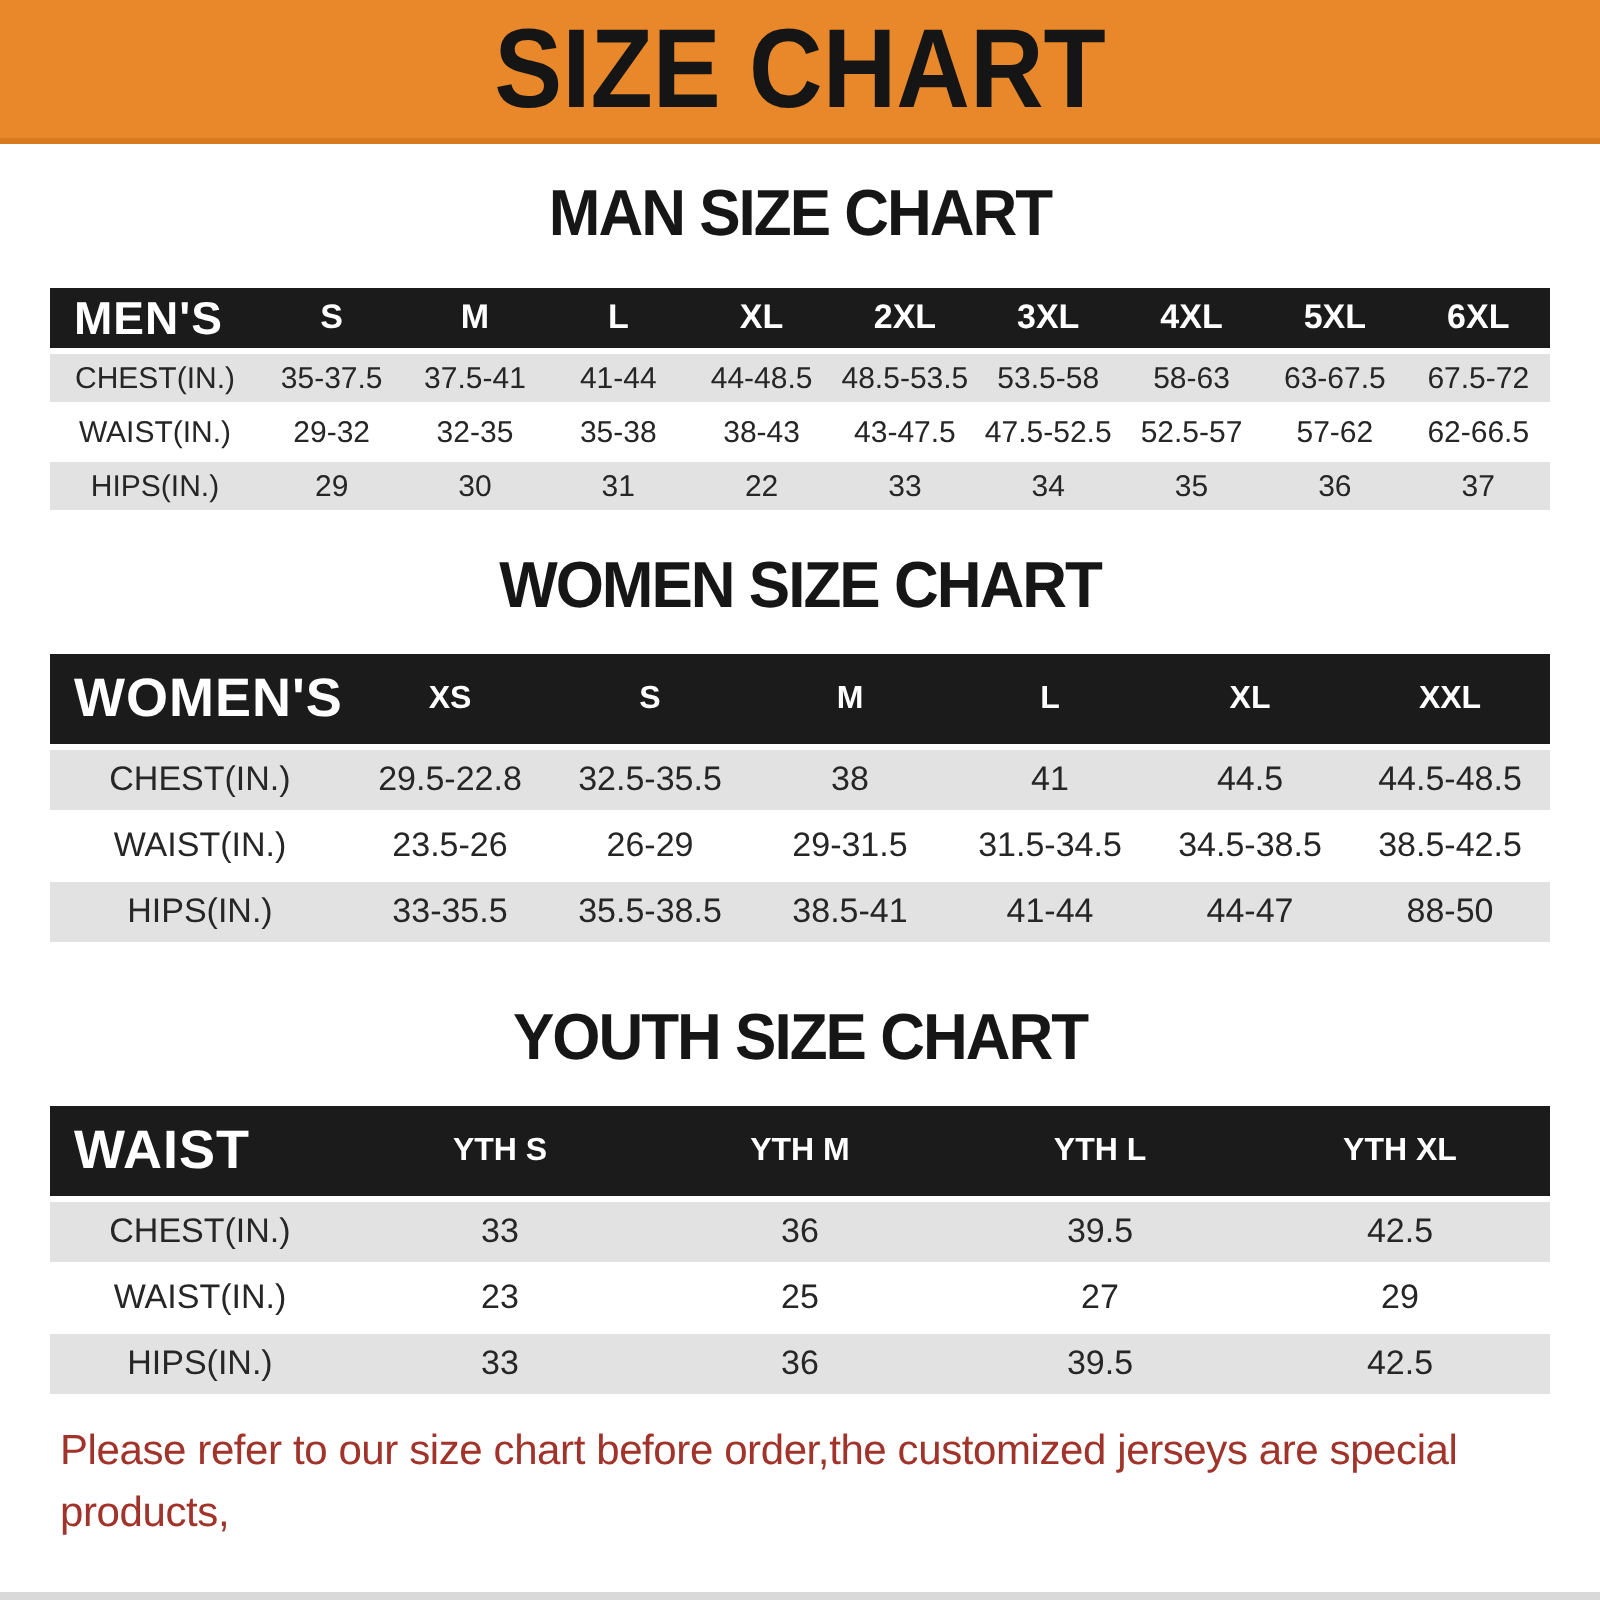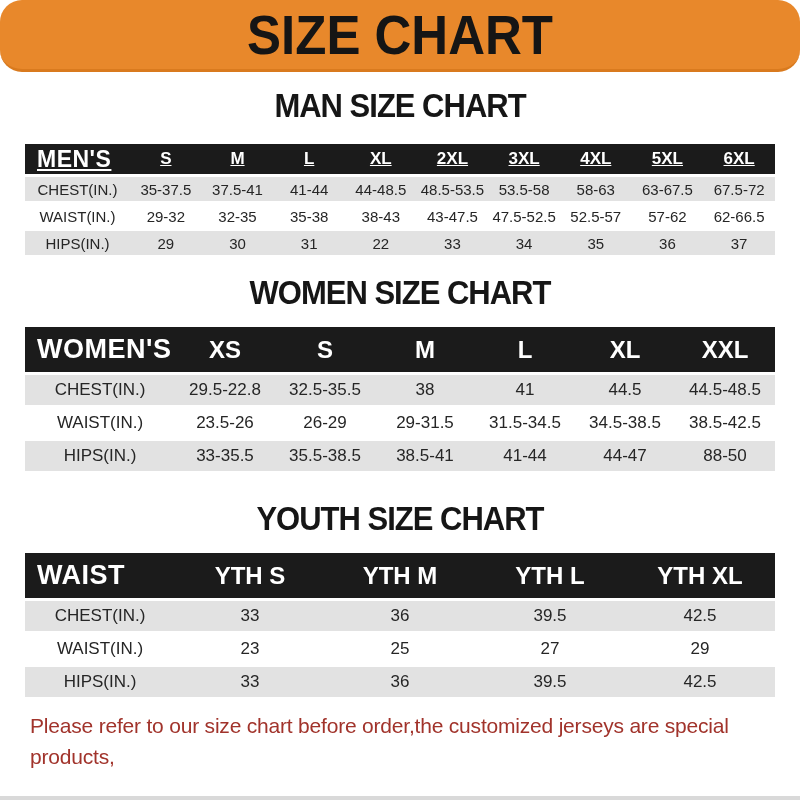--- a/index.html
+++ b/index.html
@@ -14,21 +14,20 @@
   }
 
   
   .banner {
     height: 69px;
     background: #E8882B;
     border-bottom: 3px solid #D97A1E;
     display: flex;
     align-items: center;
     justify-content: center;
-    border-radius: 22px;
   }
   .banner-title {
     margin: 0;
     font-size: 52px;
     font-weight: bold;
     color: #151515;
     letter-spacing: 0px;
     transform: scale(0.98, 1.08);
     white-space: nowrap;
   }
@@ -81,27 +80,27 @@
     background: #E2E2E2;
   }
   .size-table tbody tr:nth-child(even) th,
   .size-table tbody tr:nth-child(even) td {
     background: #ffffff;
   }
 
   
   .men { margin-top: 16px; }
   .men col.label-col { width: 14%; }
-  .men thead th { height: 30px; font-size: 17px; text-decoration: underline; }
+  .men thead th { height: 30px; font-size: 17px; }
   .men thead th.group-label { font-size: 23px; }
   .men tbody th, .men tbody td { height: 24px; font-size: 15px; }
 
   
   .women col.label-col, .youth col.label-col { width: 20%; }
-  .women thead th, .youth thead th { height: 45px; font-size: 24px; }
+  .women thead th, .youth thead th { height: 45px; font-size: 16px; }
   .women thead th.group-label, .youth thead th.group-label { font-size: 27px; }
   .women tbody th, .women tbody td,
   .youth tbody th, .youth tbody td { height: 30px; font-size: 17px; }
 
   
   .footer {
     margin: 10px 28px 0 30px;
     color: #A1332B;
     font-size: 21px;
     line-height: 1.48;

